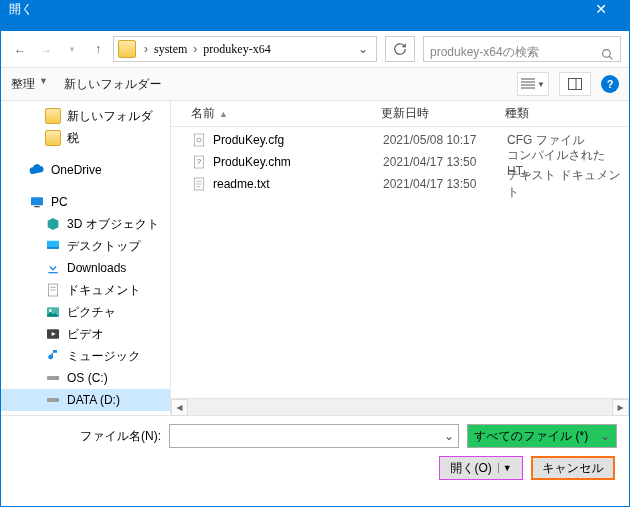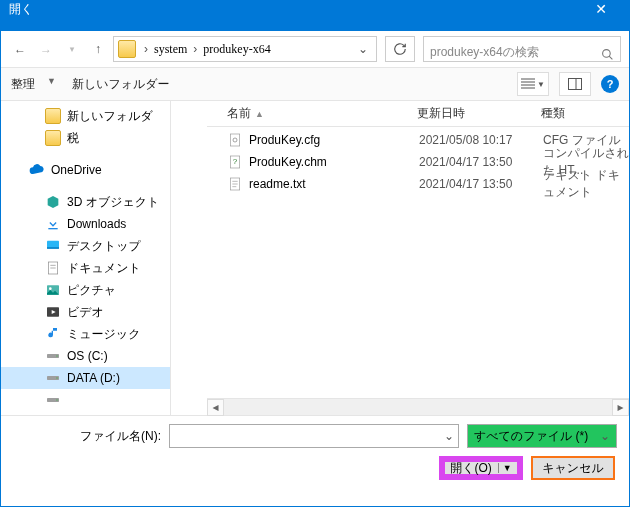--- a/index.html
+++ b/index.html
@@ -12,25 +12,25 @@
 .navbtn.disabled { color: #bbb; }
 .pathbox { flex: 1; height: 26px; border: 1px solid #ccc; display: flex; align-items: center; padding: 0 4px; background: #fff; }
 .pathbox .foldicon { width: 18px; height: 18px; margin-right: 4px; background: linear-gradient(#ffe9a6,#f7ca4d); border: 1px solid #d6a92a; border-radius: 2px; }
 .pathbox .crumb { padding: 0 2px; cursor: pointer; font-family: Liberation Serif, serif; }
 .pathbox .sep { padding: 0 4px; color: #555; }
 .pathbox .drop { width: 18px; text-align: center; color: #555; margin-left: auto; cursor: pointer; }
 .refresh { width: 30px; height: 26px; border: 1px solid #ccc; display: flex; align-items: center; justify-content: center; cursor: pointer; margin: 0 4px; }
 .searchbox { width: 198px; height: 26px; border: 1px solid #ccc; display: flex; align-items: flex-end; padding: 0 6px; color: #888; }
 .searchbox .mag { margin-left: auto; color: #777; }
 .toolbar { height: 34px; border-top: 1px solid #e5e5e5; border-bottom: 1px solid #e5e5e5; background: #fafafa; display: flex; align-items: center; padding: 0 10px; gap: 16px; }
-.toolbar .tb { color: #1a1a1a; cursor: pointer; display:flex; align-items:flex-start; gap:12px;}
+.toolbar .tb { color: #1a1a1a; cursor: pointer; display:flex; align-items:flex-start; gap:4px;}
 .toolbar .rt { margin-left: auto; display: flex; align-items: center; gap: 10px; }
 .toolbar .viewbtn { width: 32px; height: 24px; border: 1px solid #ddd; display: flex; align-items: center; justify-content: center; cursor: pointer; background:#fff;}
 .toolbar .help { width: 18px; height: 18px; border-radius: 50%; background: #0078d7; color: #fff; display: flex; align-items: center; justify-content: center; font-weight: bold; font-size: 11px; cursor: pointer; }
-.body { display: flex; height: 314px; gap: 36px; }
+.body { display: flex; height: 314px; }
 .sidebar { width: 170px; border-right: 1px solid #e5e5e5; overflow-y: auto; padding: 4px 0; }
 .sbitem { height: 22px; display: flex; align-items: center; padding-left: 28px; gap: 6px; cursor: pointer; }
 .sbitem.child { padding-left: 44px; }
 .sbitem.sel { background: #cce8ff; }
 .sbitem .icn { width: 16px; height: 16px; display:flex; align-items:center; justify-content:center;}
 .fold { background: linear-gradient(#ffe9a6,#f7ca4d); border: 1px solid #d6a92a; border-radius: 2px; }
 .content { flex: 1; display: flex; flex-direction: column; position: relative; }
 .colhdr { height: 26px; border-bottom: 1px solid #e5e5e5; display: flex; align-items: center; padding-left: 20px; font-size: 12px; color: #333; }
 .colhdr .c1 { width: 190px; display:flex; align-items:center; gap:4px;}
 .colhdr .c2 { width: 124px; }
@@ -46,21 +46,21 @@
 .hscroll .track { flex: 1; height: 17px; }
 .footer { padding: 8px 12px 12px; border-top: 1px solid #e5e5e5; }
 .fnrow { display: flex; align-items: center; gap: 8px; margin-bottom: 8px; }
 .fnrow .lbl { width: 148px; text-align: right; }
 .fncombo { flex: 1; height: 24px; border: 1px solid #aaa; background: #fff; display: flex; align-items: center; padding: 0 4px; }
 .fncombo .drop { margin-left: auto; color: #555; cursor:pointer;}
 .filtercombo { width: 150px; height: 24px; border: 1px solid #aaa; background: #22c55e; display: flex; align-items: center; padding: 0 6px; cursor:pointer;}
 .filtercombo .drop { margin-left: auto; color: #555; }
 .btnrow { display: flex; justify-content: flex-end; gap: 8px; padding-right: 2px;}
 .btn { width: 84px; height: 24px; border: 2px solid #f97316; background: #e1e1e1; display: flex; align-items: center; justify-content: center; cursor: pointer; }
-.btn.primary { border: 6px solid #d946ef; }
+.btn.primary { border: 1px solid #d946ef; }
 .sbsep{height:10px;}
 svg{display:block;}
 </style>
 </head>
 <body>
 
 <div class="titlebar">
   <span class="title">開く</span>
   <span class="close">✕</span>
 </div>
@@ -138,45 +138,54 @@
       <div class="sbsep"></div>
       <div class="sbitem">
         <span class="icn">
           <svg width="16" height="16" viewBox="0 0 24 24">
             <path fill="#0078d4" d="M6 18a5 5 0 0 1 0-10 6 6 0 0 1 11-2 5 5 0 0 1 3 9z"></path>
           </svg>
         </span>
         <span>OneDrive</span>
       </div>
       <div class="sbsep"></div>
+      <div class="sbitem">
+        <span class="icn">
+          <svg width="16" height="16" viewBox="0 0 24 24">
+            <rect x="3" y="5" width="18" height="12" fill="#1e88e5" rx="1"></rect>
+            <rect x="8" y="18" width="8" height="2" fill="#555"></rect>
+          </svg>
+        </span>
+        <span>PC</span>
+      </div>
       <div class="sbitem child">
         <span class="icn">
           <svg width="16" height="16" viewBox="0 0 24 24">
             <path fill="#26a69a" d="M12 3l8 4v10l-8 4-8-4V7z"></path>
           </svg>
         </span>
         <span>3D オブジェクト</span>
+      </div>
+      <div class="sbitem child">
+        <span class="icn">
+          <svg width="16" height="16" viewBox="0 0 24 24">
+            <rect x="3" y="4" width="18" height="12" fill="#29b6f6" rx="1"></rect>
+            <rect x="3" y="14" width="18" height="2" fill="#0277bd"></rect>
+          </svg>
+        </span>
+        <span>デスクトップ</span>
       </div>
       <div class="sbitem child">
         <span class="icn">
           <svg width="16" height="16" viewBox="0 0 24 24">
             <path fill="#1e88e5" d="M12 3v10l4-4 1.4 1.4L12 16 6.6 10.4 8 9l4 4V3z"></path>
             <rect x="5" y="18" width="14" height="2" fill="#1e88e5"></rect>
           </svg>
         </span>
         <span>Downloads</span>
-      </div>
-      <div class="sbitem child">
-        <span class="icn">
-          <svg width="16" height="16" viewBox="0 0 24 24">
-            <rect x="3" y="4" width="18" height="12" fill="#29b6f6" rx="1"></rect>
-            <rect x="3" y="14" width="18" height="2" fill="#0277bd"></rect>
-          </svg>
-        </span>
-        <span>デスクトップ</span>
       </div>
       <div class="sbitem child">
         <span class="icn">
           <svg width="16" height="16" viewBox="0 0 24 24">
             <rect x="5" y="3" width="14" height="18" fill="#fff" stroke="#888"></rect>
             <line x1="8" y1="8" x2="16" y2="8" stroke="#888"></line>
             <line x1="8" y1="12" x2="16" y2="12" stroke="#888"></line>
           </svg>
         </span>
         <span>ドキュメント</span>

